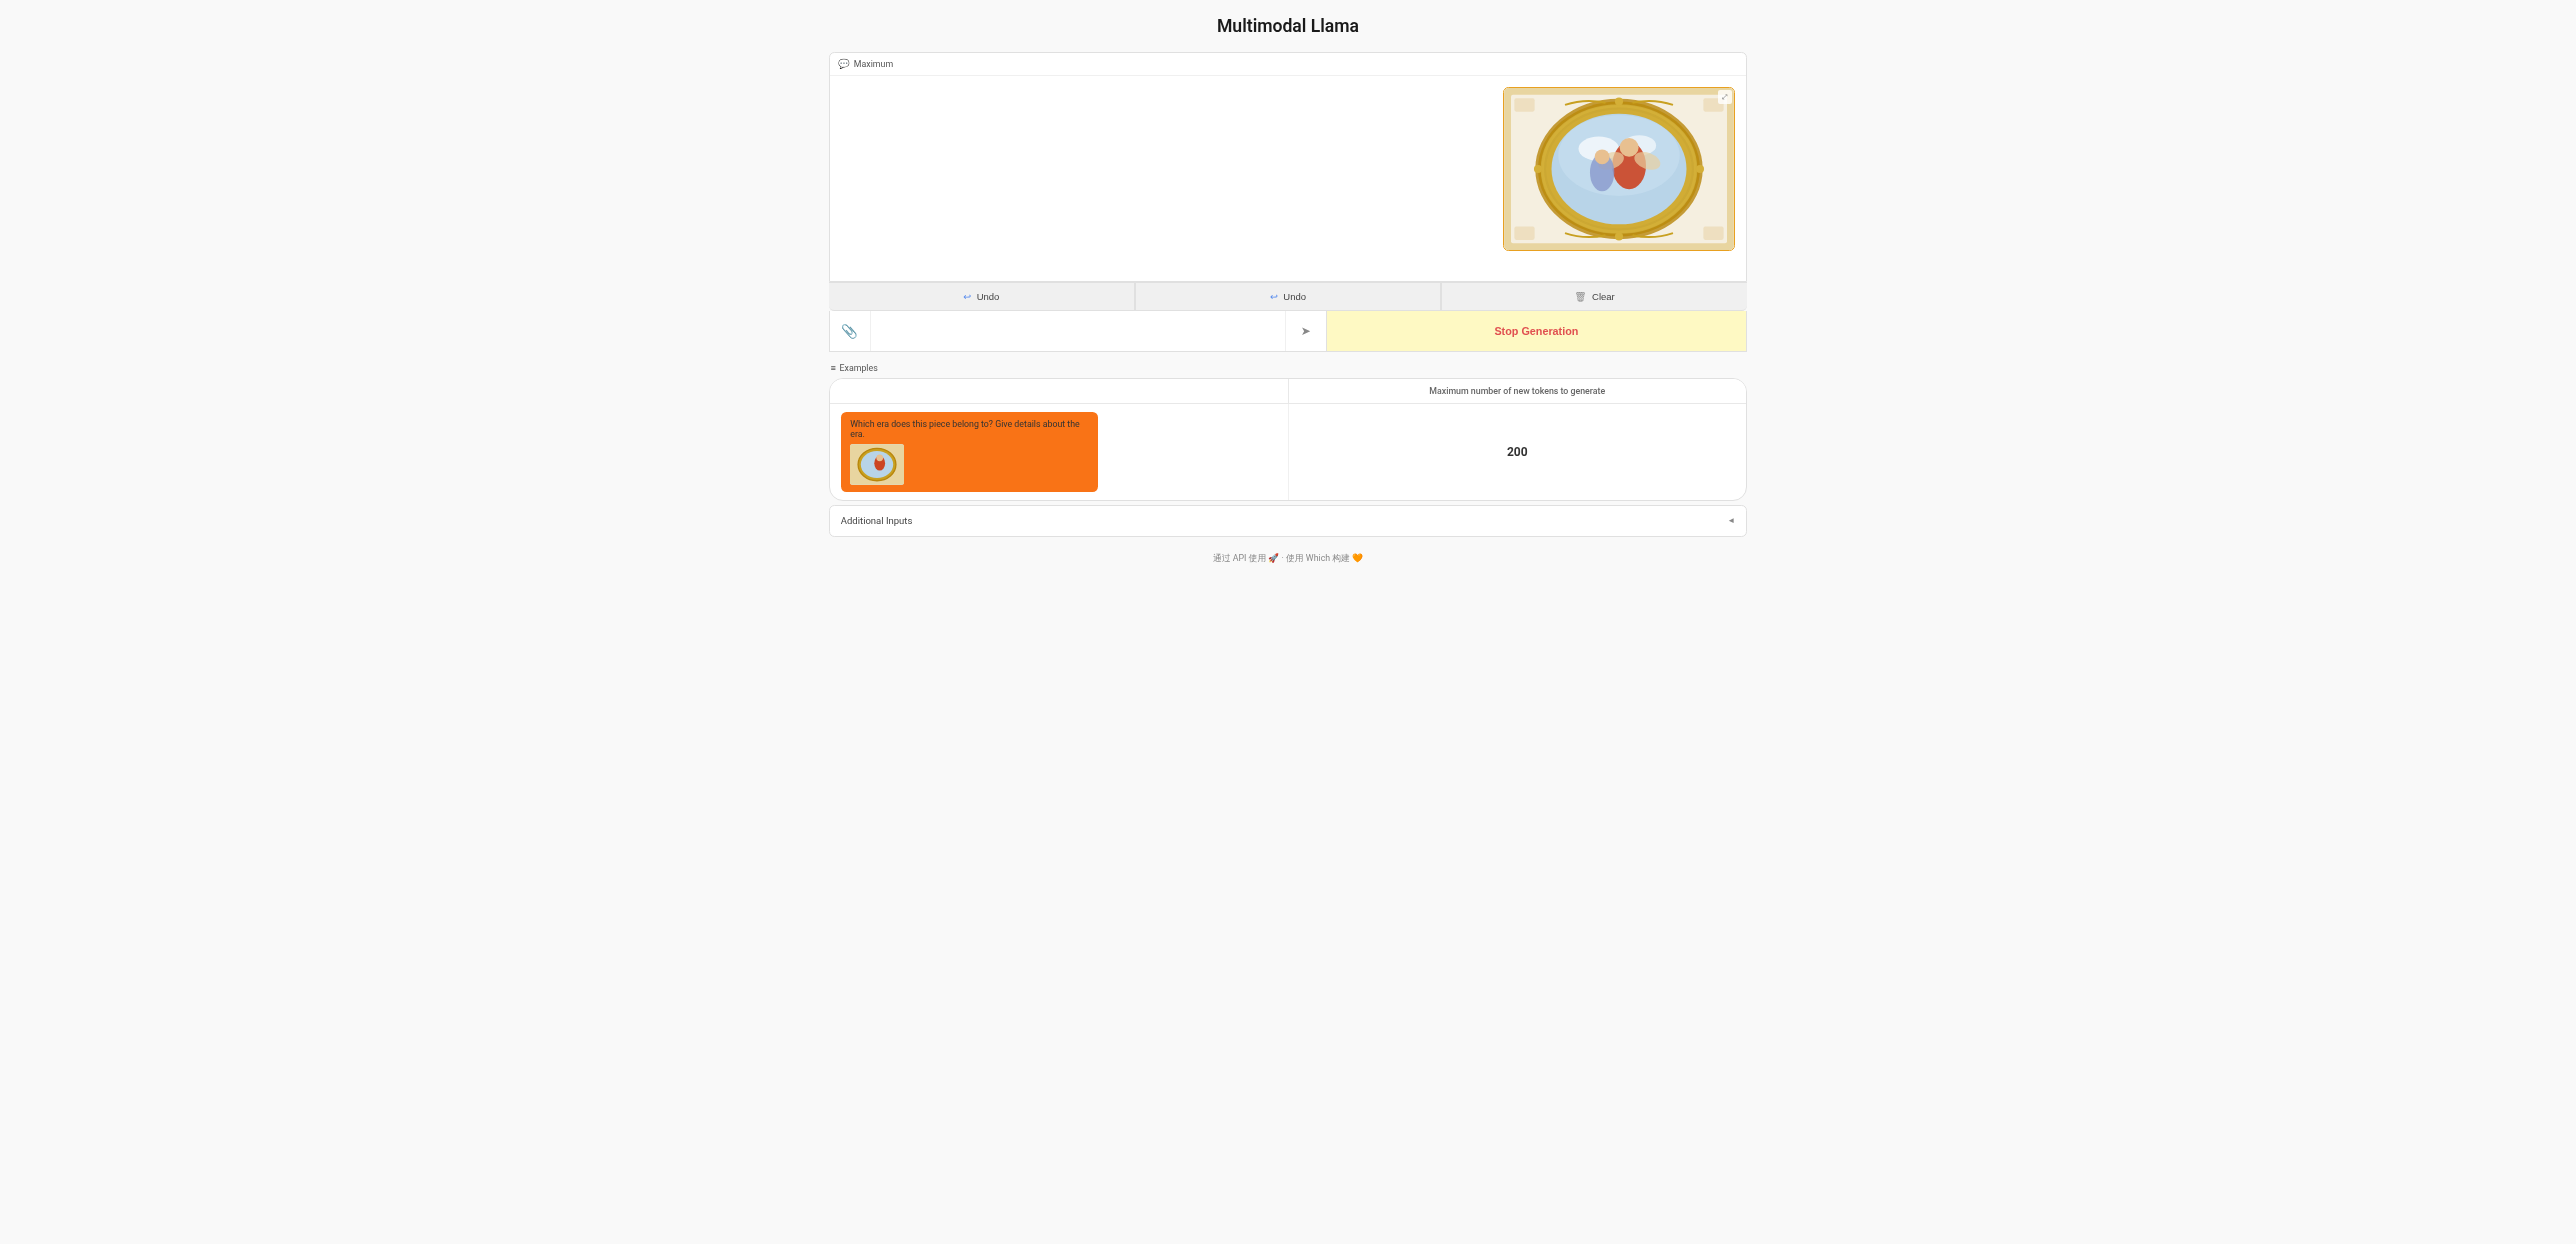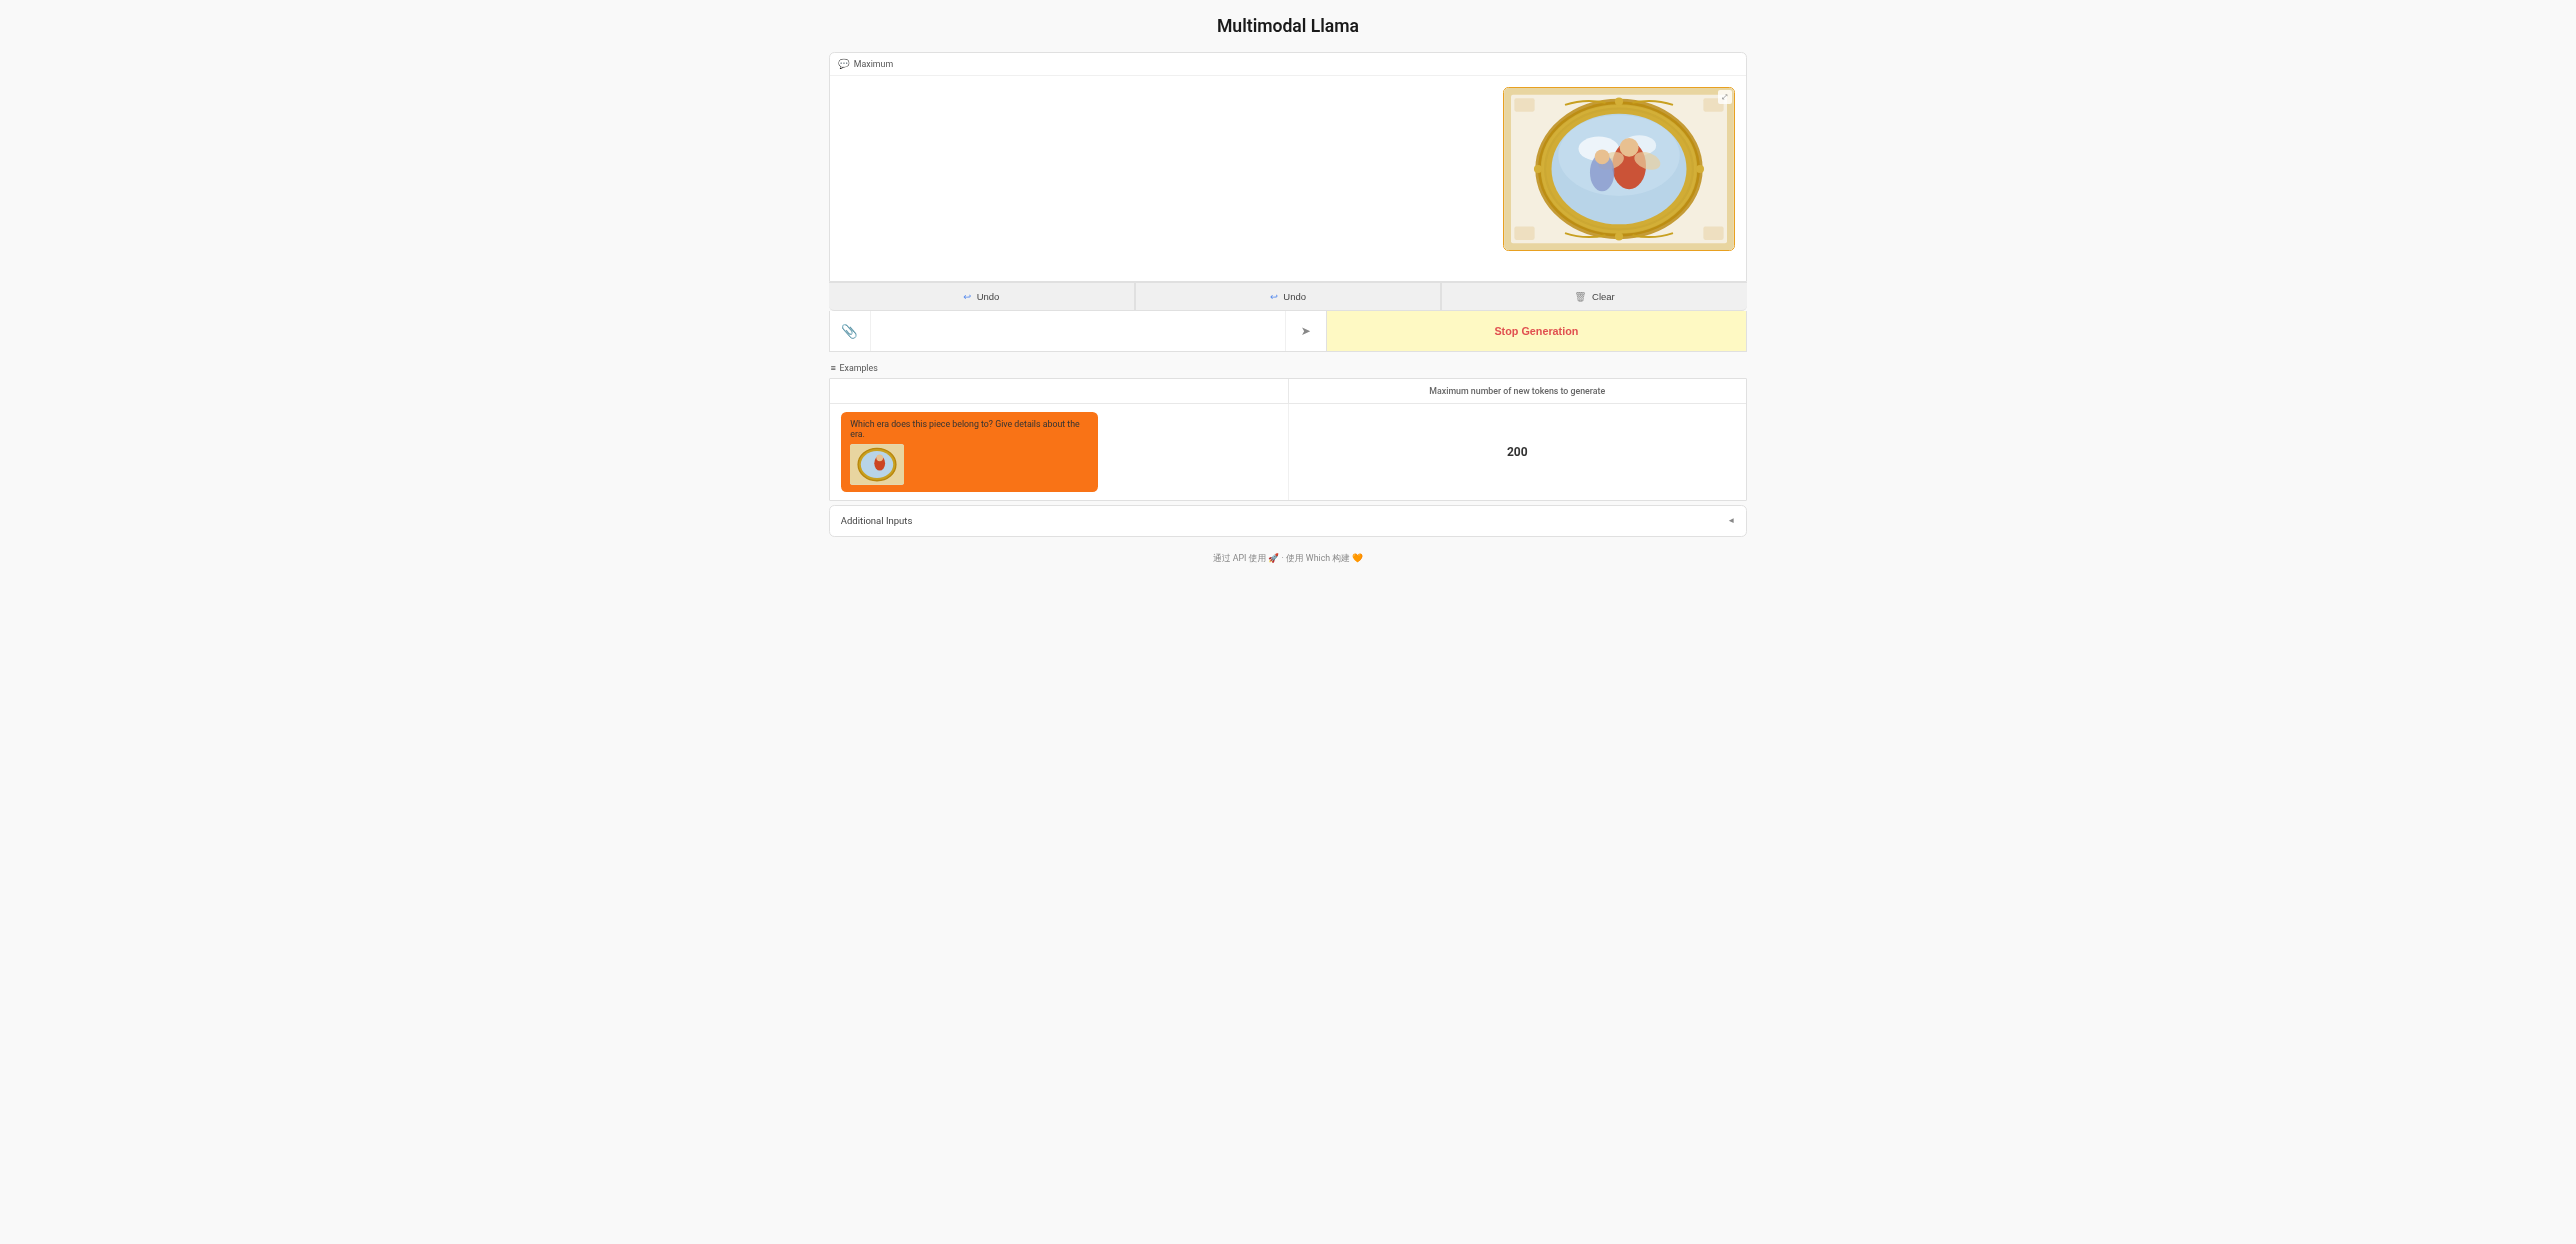--- a/index.html
+++ b/index.html
@@ -243,21 +243,21 @@
       gap: 4px;
       font-size: 8.8px;
       color: #555;
       margin-bottom: 5.4px;
       padding: 0 1.4px;
     }
 
     .examples-table {
       width: 100%;
       border: 0.7px solid #e0e0e0;
-      border-radius: 1px;
+      border-radius: 14px;
       overflow: hidden;
       background: #fff;
     }
 
     .examples-table-header {
       display: flex;
       background: #fff;
       border-bottom: 0.7px solid #e8e8e8;
     }
 

